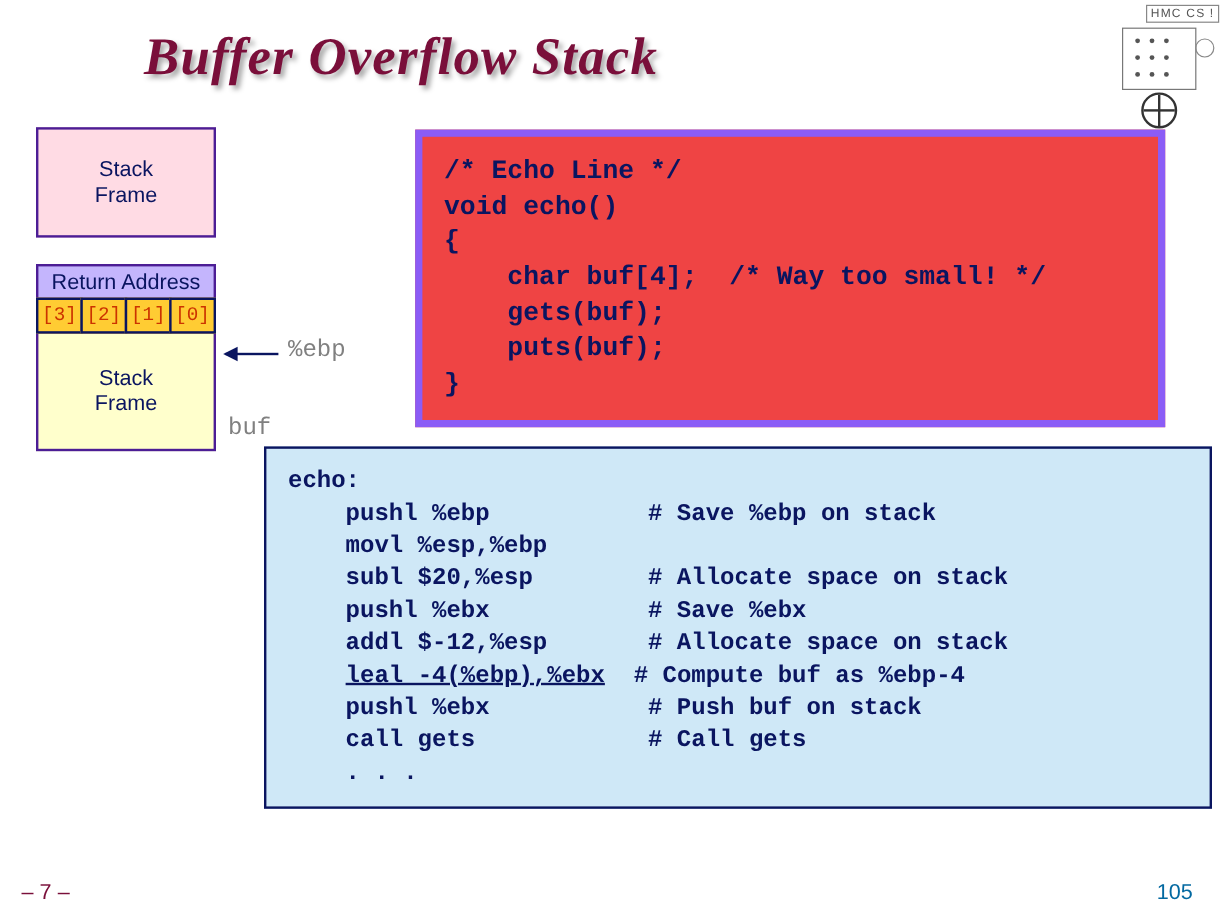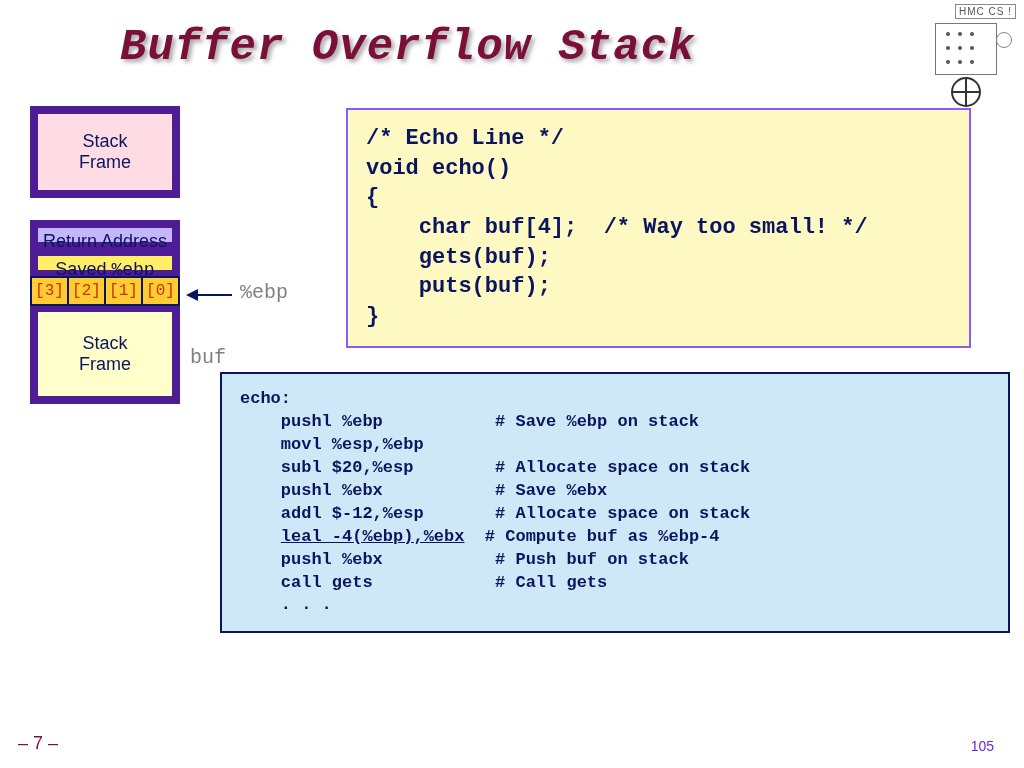--- a/index.html
+++ b/index.html
@@ -9,21 +9,21 @@
     height: 768px;
     background: #ffffff;
     font-family: Arial, Helvetica, sans-serif;
     position: relative;
     overflow: hidden;
   }
   .title {
     position: absolute;
     top: 22px;
     left: 120px;
-    font-family: Liberation Mono, monospace;
+    font-family: Liberation Serif, serif;
     font-weight: bold;
     font-size: 44px;
     font-style: italic;
     color: #7a0f3a;
     text-shadow: 3px 3px 4px #aaa;
     letter-spacing: 1px;
   }
   .logo {
     position: absolute;
     top: 4px;
@@ -67,21 +67,21 @@
   .logo .wheel:after  { width: 26px; height: 2px; left: 0; top: 12px; }
 
   
   .stack {
     position: absolute;
     top: 108px;
     left: 30px;
     width: 150px;
   }
   .stack .cell {
-    border: 8px solid #4c1d95;
+    border: 2px solid #4c1d95;
     margin-top: -2px;
     text-align: center;
     font-size: 18px;
     color: #0a1560;
     box-sizing: border-box;
   }
   .stack .main-frame {
     background: #ffdbe4;
     height: 92px;
     display: flex;
@@ -151,62 +151,62 @@
     border-bottom: 6px solid transparent;
     border-right: 12px solid #0a1560;
   }
 
   
   .code-c {
     position: absolute;
     top: 108px;
     left: 346px;
     width: 625px;
-    background: #fef9c3;
-    border: 2px solid #8b5cf6;
+    background: #ef4444;
+    border: 6px solid #8b5cf6;
     padding: 14px 18px;
     font-family: "Courier New", monospace;
     font-size: 22px;
     font-weight: bold;
     color: #0a1560;
     white-space: pre;
     box-sizing: border-box;
     line-height: 1.35;
   }
   .code-asm {
     position: absolute;
     top: 372px;
     left: 220px;
     width: 790px;
     background: #cfe8f7;
     border: 2px solid #0a1560;
     padding: 14px 18px;
     font-family: "Courier New", monospace;
-    font-size: 17px;
+    font-size: 20px;
     font-weight: bold;
     color: #0a1560;
     white-space: pre;
     box-sizing: border-box;
     line-height: 1.35;
   }
   .code-asm .u { text-decoration: underline; }
 
   .footer-left {
     position: absolute;
     left: 18px;
     bottom: 14px;
     color: #7a0f3a;
     font-size: 18px;
   }
   .footer-right {
     position: absolute;
     right: 30px;
     bottom: 14px;
-    color: #6d28d9;
-    font-size: 14px;
+    color: #0369a1;
+    font-size: 18px;
   }
 </style>
 </head>
 <body>
 
 <div class="title">Buffer Overflow Stack</div>
 
 <div class="logo">
   <span class="banner">HMC CS !</span>
   <div class="robot">
@@ -223,23 +223,20 @@
   </div>
   <div class="wheel"></div>
 </div>
 
 <div class="stack">
   <div class="cell main-frame">
     <span>Stack</span>
     <span>Frame</span>
   </div>
   <div class="cell return-addr">Return Address</div>
-  <div class="cell saved-ebp">
-    <span>Saved </span><span class="mono">%ebp</span>
-  </div>
   <div class="bufrow">
     <div class="bufcell">[3]</div>
     <div class="bufcell">[2]</div>
     <div class="bufcell">[1]</div>
     <div class="bufcell">[0]</div>
   </div>
   <div class="cell echo-frame">
     <span>Stack</span>
     <span>Frame</span>
   </div>

